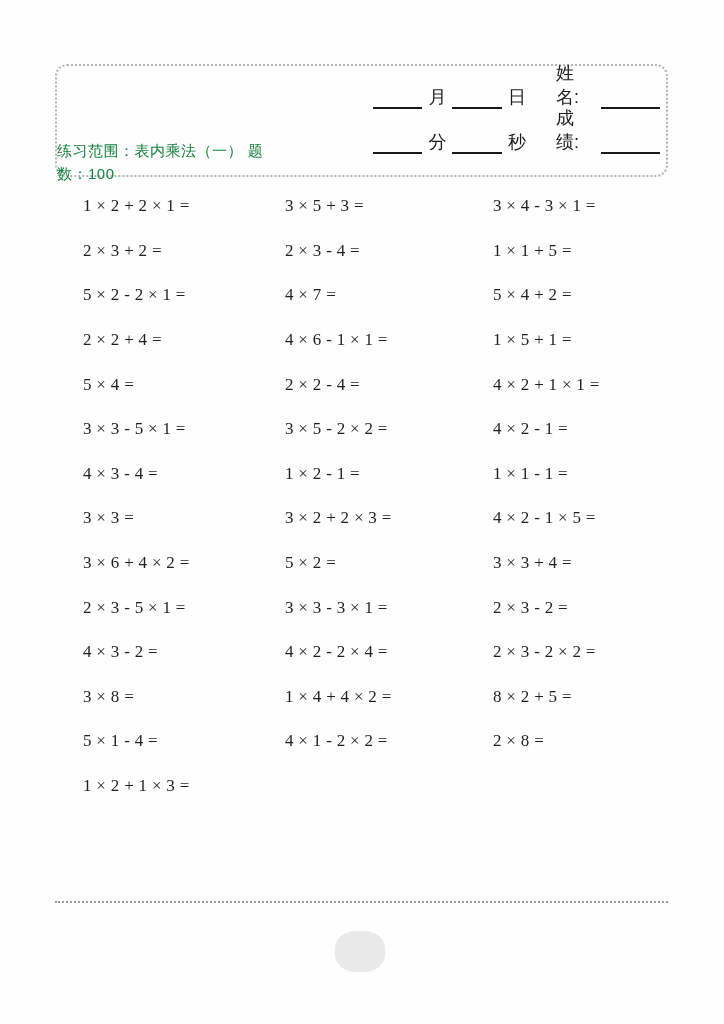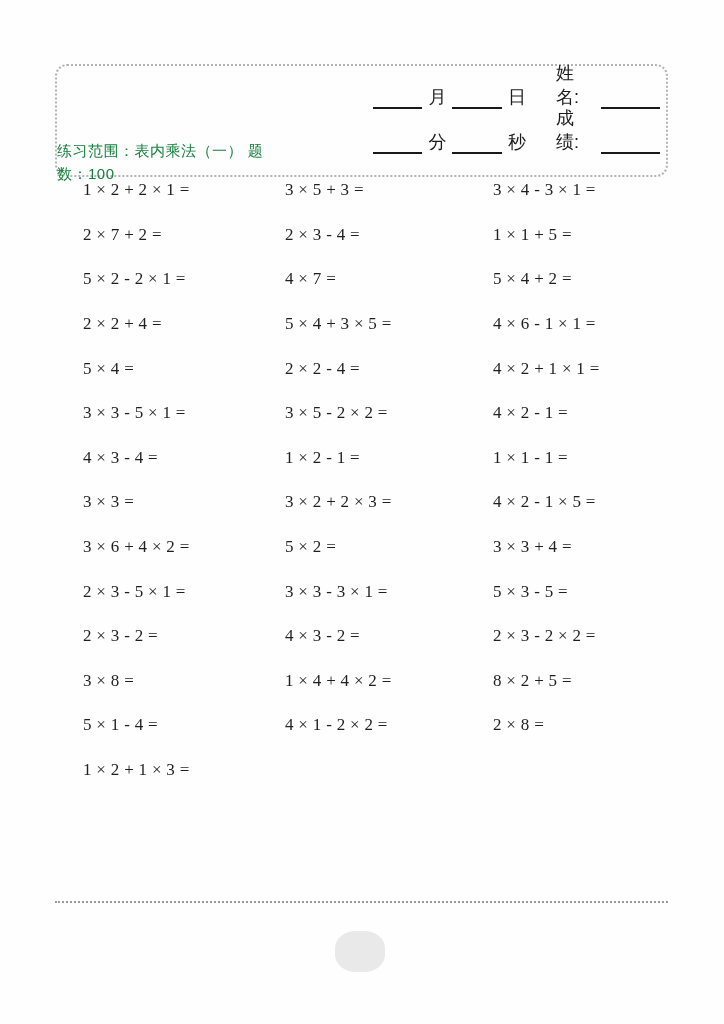--- a/index.html
+++ b/index.html
@@ -54,21 +54,21 @@
     margin: 0 6px;
   }
   .w52 { width: 52px; }
   .w64 { width: 62px; }
   .flabel { line-height: 24px; }
   .gap { margin-left: 30px; }
 
   
   .problems {
     position: absolute;
-    left: 83px; top: 168px;
+    left: 83px; top: 184px;
     width: 590px;
     display: grid;
     grid-template-columns: 202px 208px 1fr;
     grid-auto-rows: 44.6px;
     font-size: 17px;
     letter-spacing: 0.3px;
   }
   .problem {
     display: flex;
     align-items: center;
@@ -119,49 +119,49 @@
         <span class="flabel gap">成绩:</span>
         <span class="blank w64"></span>
       </div>
     </div>
   </div>
 
   <div class="problems">
       <div class="problem">1 × 2 + 2 × 1 =</div>
       <div class="problem">3 × 5 + 3 =</div>
       <div class="problem">3 × 4 - 3 × 1 =</div>
-      <div class="problem">2 × 7 + 2 =</div>
+      <div class="problem">2 × 3 + 2 =</div>
       <div class="problem">2 × 3 - 4 =</div>
       <div class="problem">1 × 1 + 5 =</div>
       <div class="problem">5 × 2 - 2 × 1 =</div>
       <div class="problem">4 × 7 =</div>
       <div class="problem">5 × 4 + 2 =</div>
       <div class="problem">2 × 2 + 4 =</div>
-      <div class="problem">5 × 4 + 3 × 5 =</div>
       <div class="problem">4 × 6 - 1 × 1 =</div>
+      <div class="problem">1 × 5 + 1 =</div>
       <div class="problem">5 × 4 =</div>
       <div class="problem">2 × 2 - 4 =</div>
       <div class="problem">4 × 2 + 1 × 1 =</div>
       <div class="problem">3 × 3 - 5 × 1 =</div>
       <div class="problem">3 × 5 - 2 × 2 =</div>
       <div class="problem">4 × 2 - 1 =</div>
       <div class="problem">4 × 3 - 4 =</div>
       <div class="problem">1 × 2 - 1 =</div>
       <div class="problem">1 × 1 - 1 =</div>
       <div class="problem">3 × 3 =</div>
       <div class="problem">3 × 2 + 2 × 3 =</div>
       <div class="problem">4 × 2 - 1 × 5 =</div>
       <div class="problem">3 × 6 + 4 × 2 =</div>
       <div class="problem">5 × 2 =</div>
       <div class="problem">3 × 3 + 4 =</div>
       <div class="problem">2 × 3 - 5 × 1 =</div>
       <div class="problem">3 × 3 - 3 × 1 =</div>
-      <div class="problem">5 × 3 - 5 =</div>
       <div class="problem">2 × 3 - 2 =</div>
       <div class="problem">4 × 3 - 2 =</div>
+      <div class="problem">4 × 2 - 2 × 4 =</div>
       <div class="problem">2 × 3 - 2 × 2 =</div>
       <div class="problem">3 × 8 =</div>
       <div class="problem">1 × 4 + 4 × 2 =</div>
       <div class="problem">8 × 2 + 5 =</div>
       <div class="problem">5 × 1 - 4 =</div>
       <div class="problem">4 × 1 - 2 × 2 =</div>
       <div class="problem">2 × 8 =</div>
       <div class="problem">1 × 2 + 1 × 3 =</div>
     </div>
 

